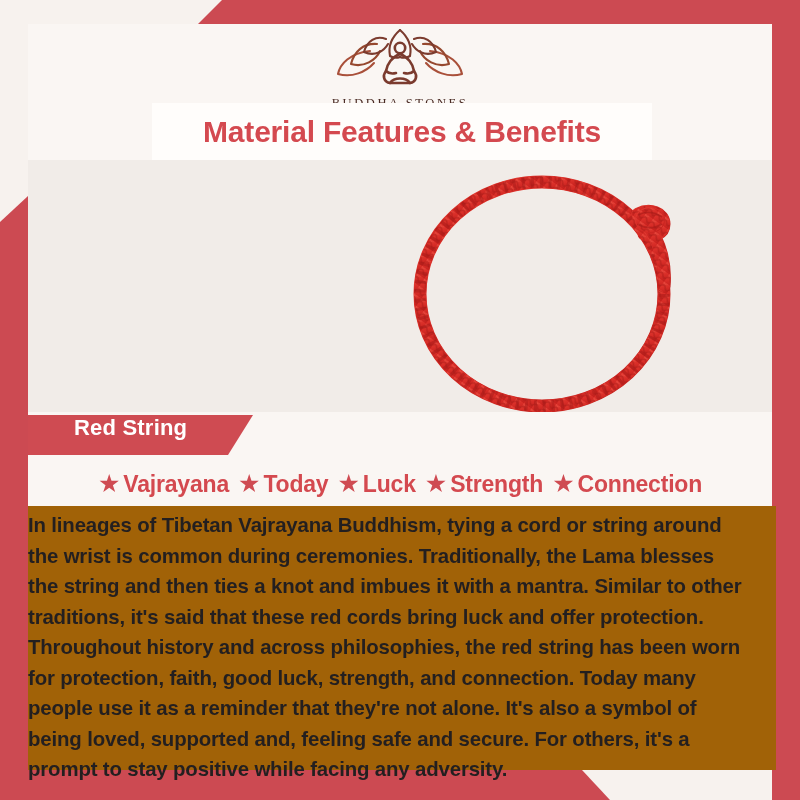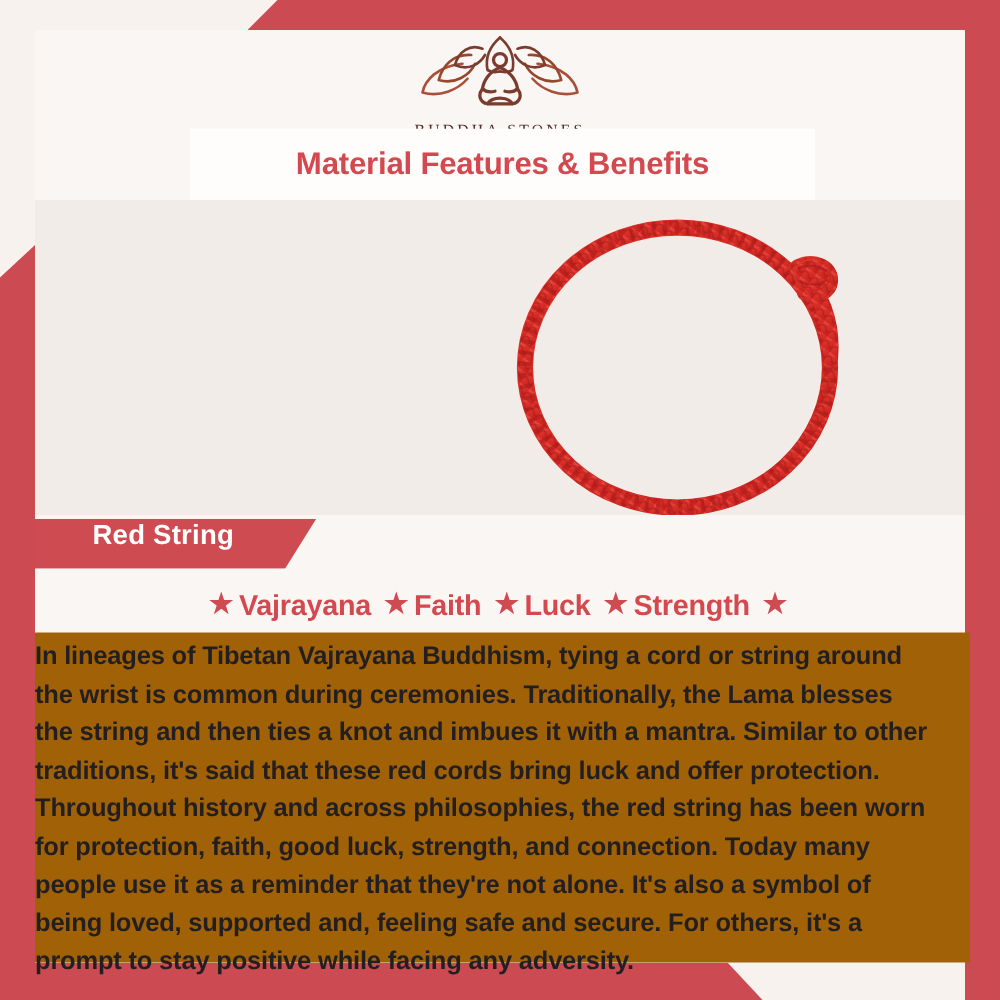--- a/index.html
+++ b/index.html
@@ -90,21 +90,21 @@
     top: 103px;
     width: 500px;
     height: 57px;
     background: #fffdfb;
     z-index: 6;
     display: flex;
     align-items: center;
     justify-content: center;
   }
   .title-text {
-    font-size: 25px;
+    font-size: 30px;
     font-weight: bold;
     color: #d4494f;
     letter-spacing: -0.2px;
     white-space: nowrap;
   }
 
   
   .stage {
     position: absolute;
     left: 28px;
@@ -290,32 +290,33 @@
     <span class="ribbon-label">Red String</span>
   </div>
 
   <div class="features">
     <span class="feature">
       <span class="star">★</span>
       <span class="flabel">Vajrayana</span>
     </span>
     <span class="feature">
       <span class="star">★</span>
-      <span class="flabel">Faith</span>
+      <span class="flabel">Today</span>
     </span>
     <span class="feature">
       <span class="star">★</span>
       <span class="flabel">Luck</span>
     </span>
     <span class="feature">
       <span class="star">★</span>
       <span class="flabel">Strength</span>
     </span>
     <span class="feature">
       <span class="star">★</span>
+      <span class="flabel">Connection</span>
     </span>
   </div>
 
   <div class="body-box">
     <p class="body-text">In lineages of Tibetan Vajrayana Buddhism, tying a cord or string around the wrist is common during ceremonies. Traditionally, the Lama blesses the string and then ties a knot and imbues it with a mantra. Similar to other traditions, it's said that these red cords bring luck and offer protection. Throughout history and across philosophies, the red string has been worn for protection, faith, good luck, strength, and connection. Today many people use it as a reminder that they're not alone. It's also a symbol of being loved, supported and, feeling safe and secure. For others, it's a prompt to stay positive while facing any adversity.</p>
   </div>
 
 </div>
 
 </body></html>

